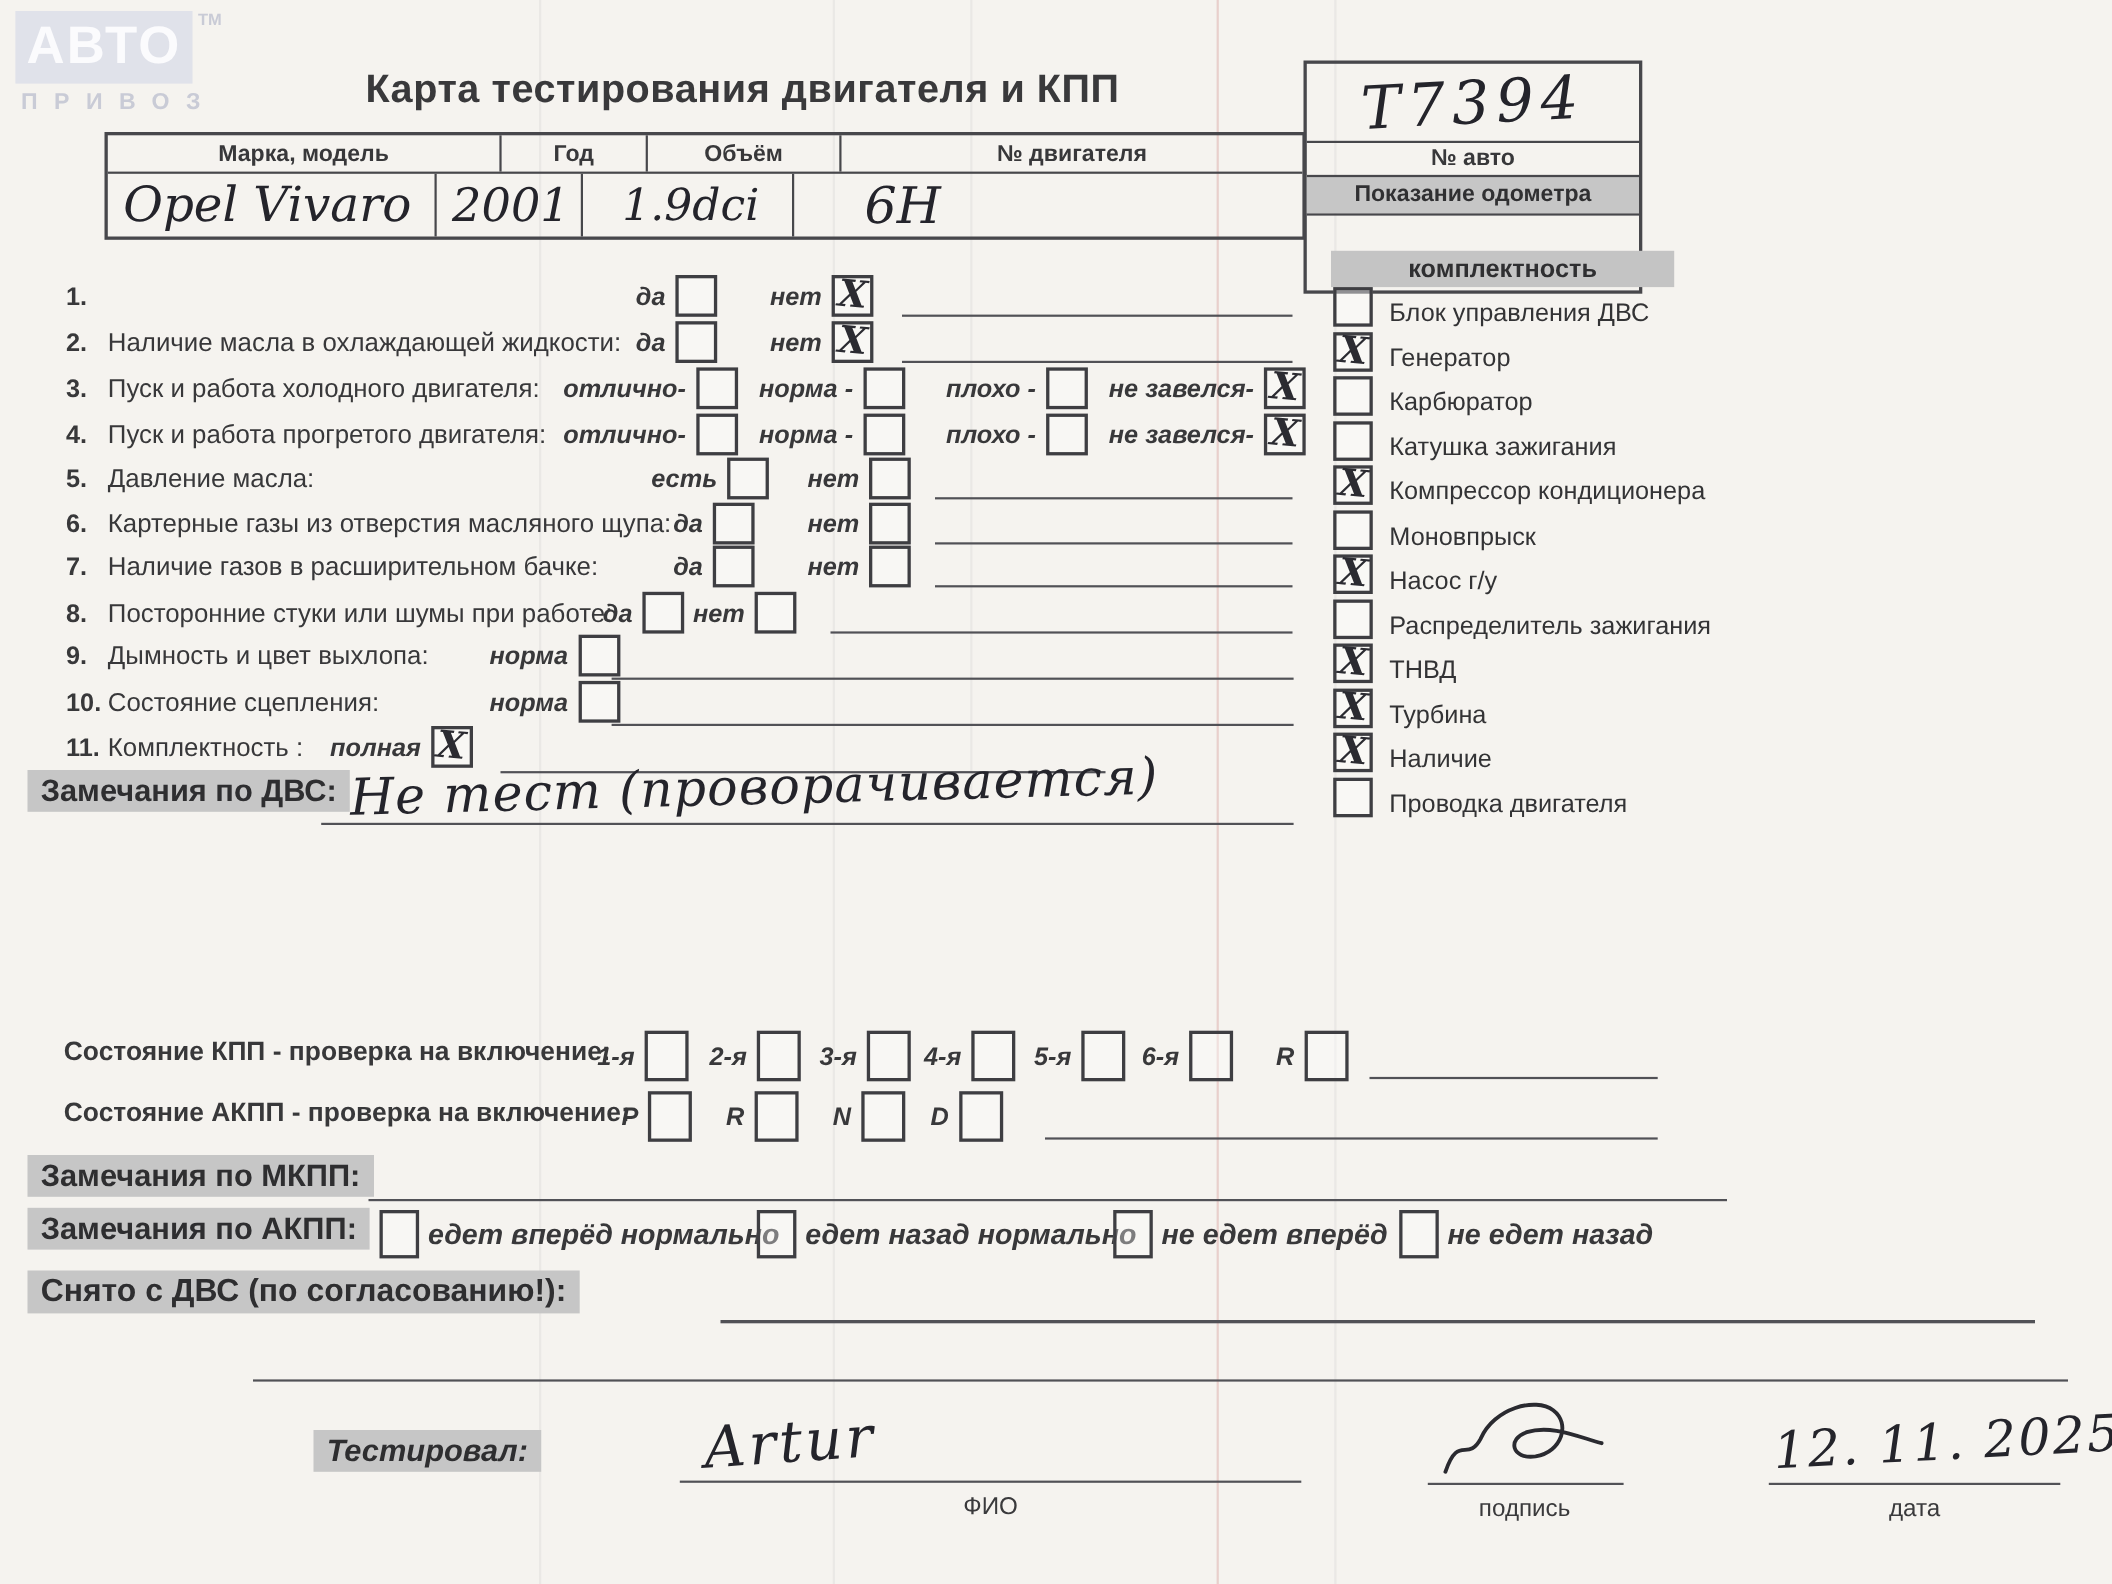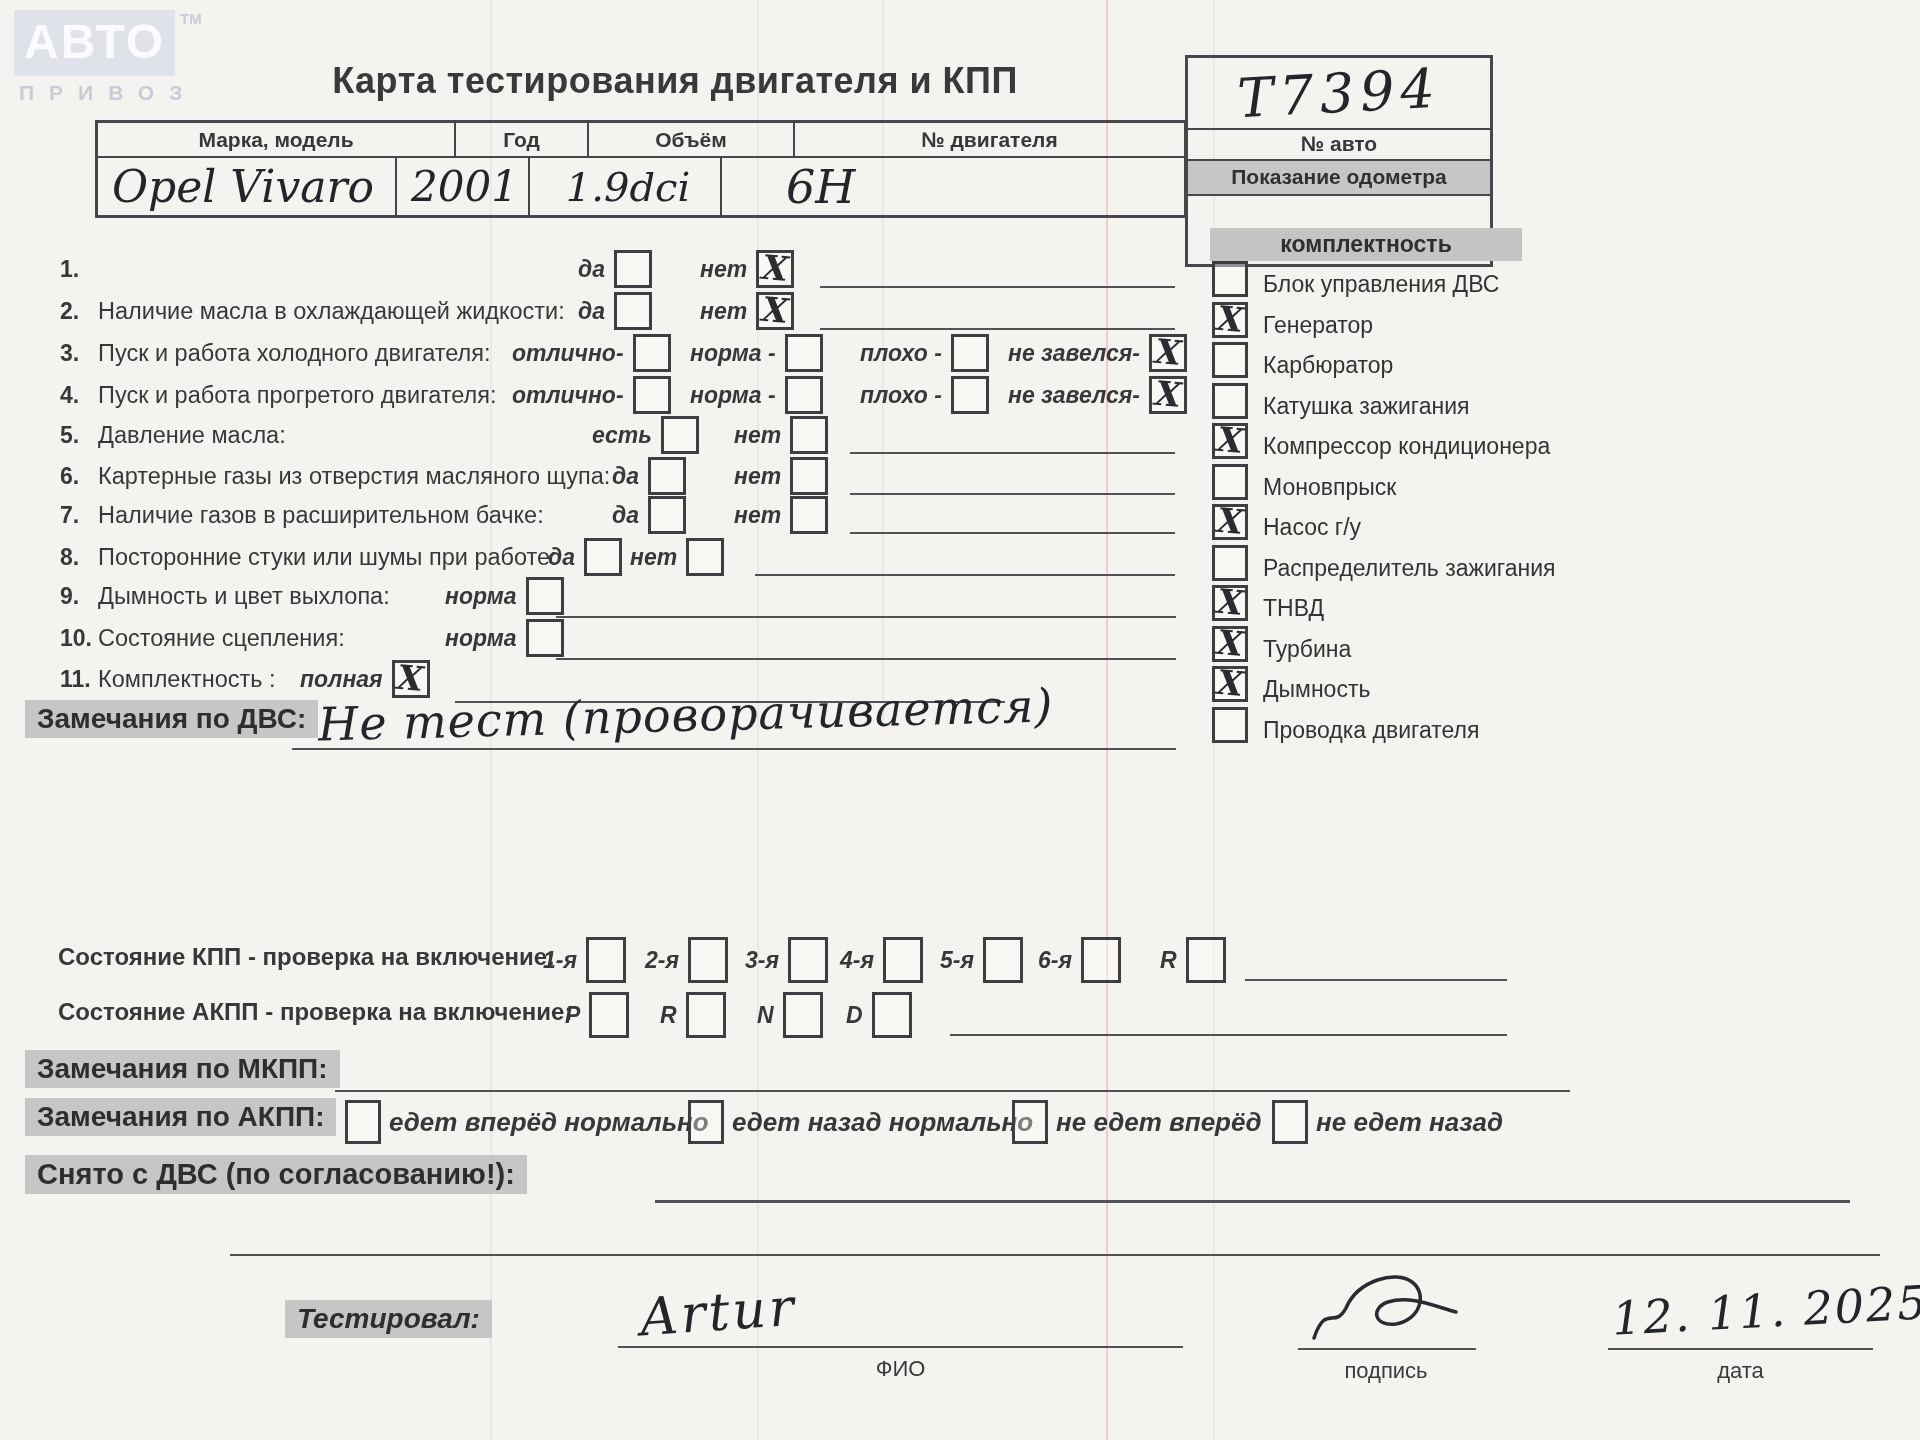--- a/index.html
+++ b/index.html
@@ -87,21 +87,21 @@
     <div class="cb-val hand">T7394</div>
     <div class="cb-cap">№ авто</div>
     <div class="cb-odo">Показание одометра</div>
     <div class="cb-empty"></div>
   </div>
 
   <div class="itable">
     <div class="hrow">
       <div class="ith" style="width:358px">Марка, модель</div>
       <div class="ith" style="width:133px">Год</div>
-      <div class="ith" style="width:206px">Объём</div>
+      <div class="ith" style="width:176px">Объём</div>
       <div class="ith" style="flex:1">№ двигателя</div>
     </div>
     <div class="vrow">
       <div class="itd hand" style="width:299px;transform:none">Opel Vivaro</div>
       <div class="itd hand" style="width:133px;font-size:42px">2001</div>
       <div class="itd hand" style="width:192px;font-size:40px;justify-content:center">1.9dci</div>
       <div class="itd hand" style="flex:1;font-size:46px;padding-left:64px">6H</div>
     </div>
   </div>
 
@@ -164,21 +164,21 @@
   <div class="crow" style="top:627px">
     <span class="cbc">
         <span class="mk">X</span>
       </span>
     <span class="clbl">Турбина</span>
   </div>
   <div class="crow" style="top:667px">
     <span class="cbc">
         <span class="mk">X</span>
       </span>
-    <span class="clbl">Дымность</span>
+    <span class="clbl">Наличие</span>
   </div>
   <div class="crow" style="top:708px">
     <span class="cbc">
         <span class="mk"></span>
       </span>
     <span class="clbl">Проводка двигателя</span>
   </div>
 
   <div class="row" style="top:256px">
     <span class="num">1.</span>

